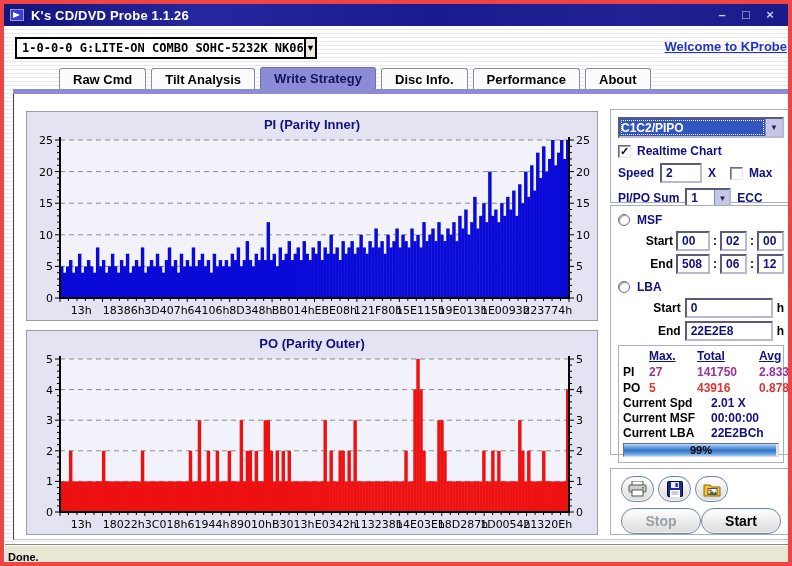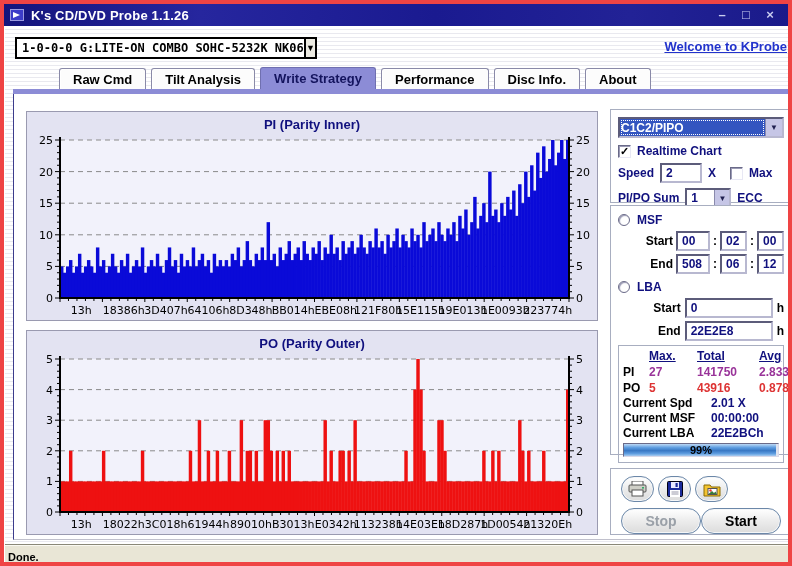--- a/index.html
+++ b/index.html
@@ -118,22 +118,22 @@
     <div class="drivecombo">
       <span class="drivetext">1-0-0-0 G:LITE-ON COMBO SOHC-5232K NK06</span>
       <span class="drivearrow">▼</span>
     </div>
     <a class="welcome">Welcome to KProbe</a>
 
     <div class="tabs">
       <span class="tab">Raw Cmd</span>
       <span class="tab">Tilt Analysis</span>
       <span class="tab active">Write Strategy</span>
+      <span class="tab">Disc Info.</span>
       <span class="tab">Performance</span>
-      <span class="tab">Disc Info.</span>
       <span class="tab">About</span>
     </div>
     <div class="tabstrip"></div>
 
     <div class="panel">
 
       <div class="chartbox pi">
         <div class="charttitle">PI (Parity Inner)</div>
         <div class="plot"><svg width="570" height="186">
               <rect x="33" y="7" width="509" height="158" fill="#f2f2fb"></rect>

